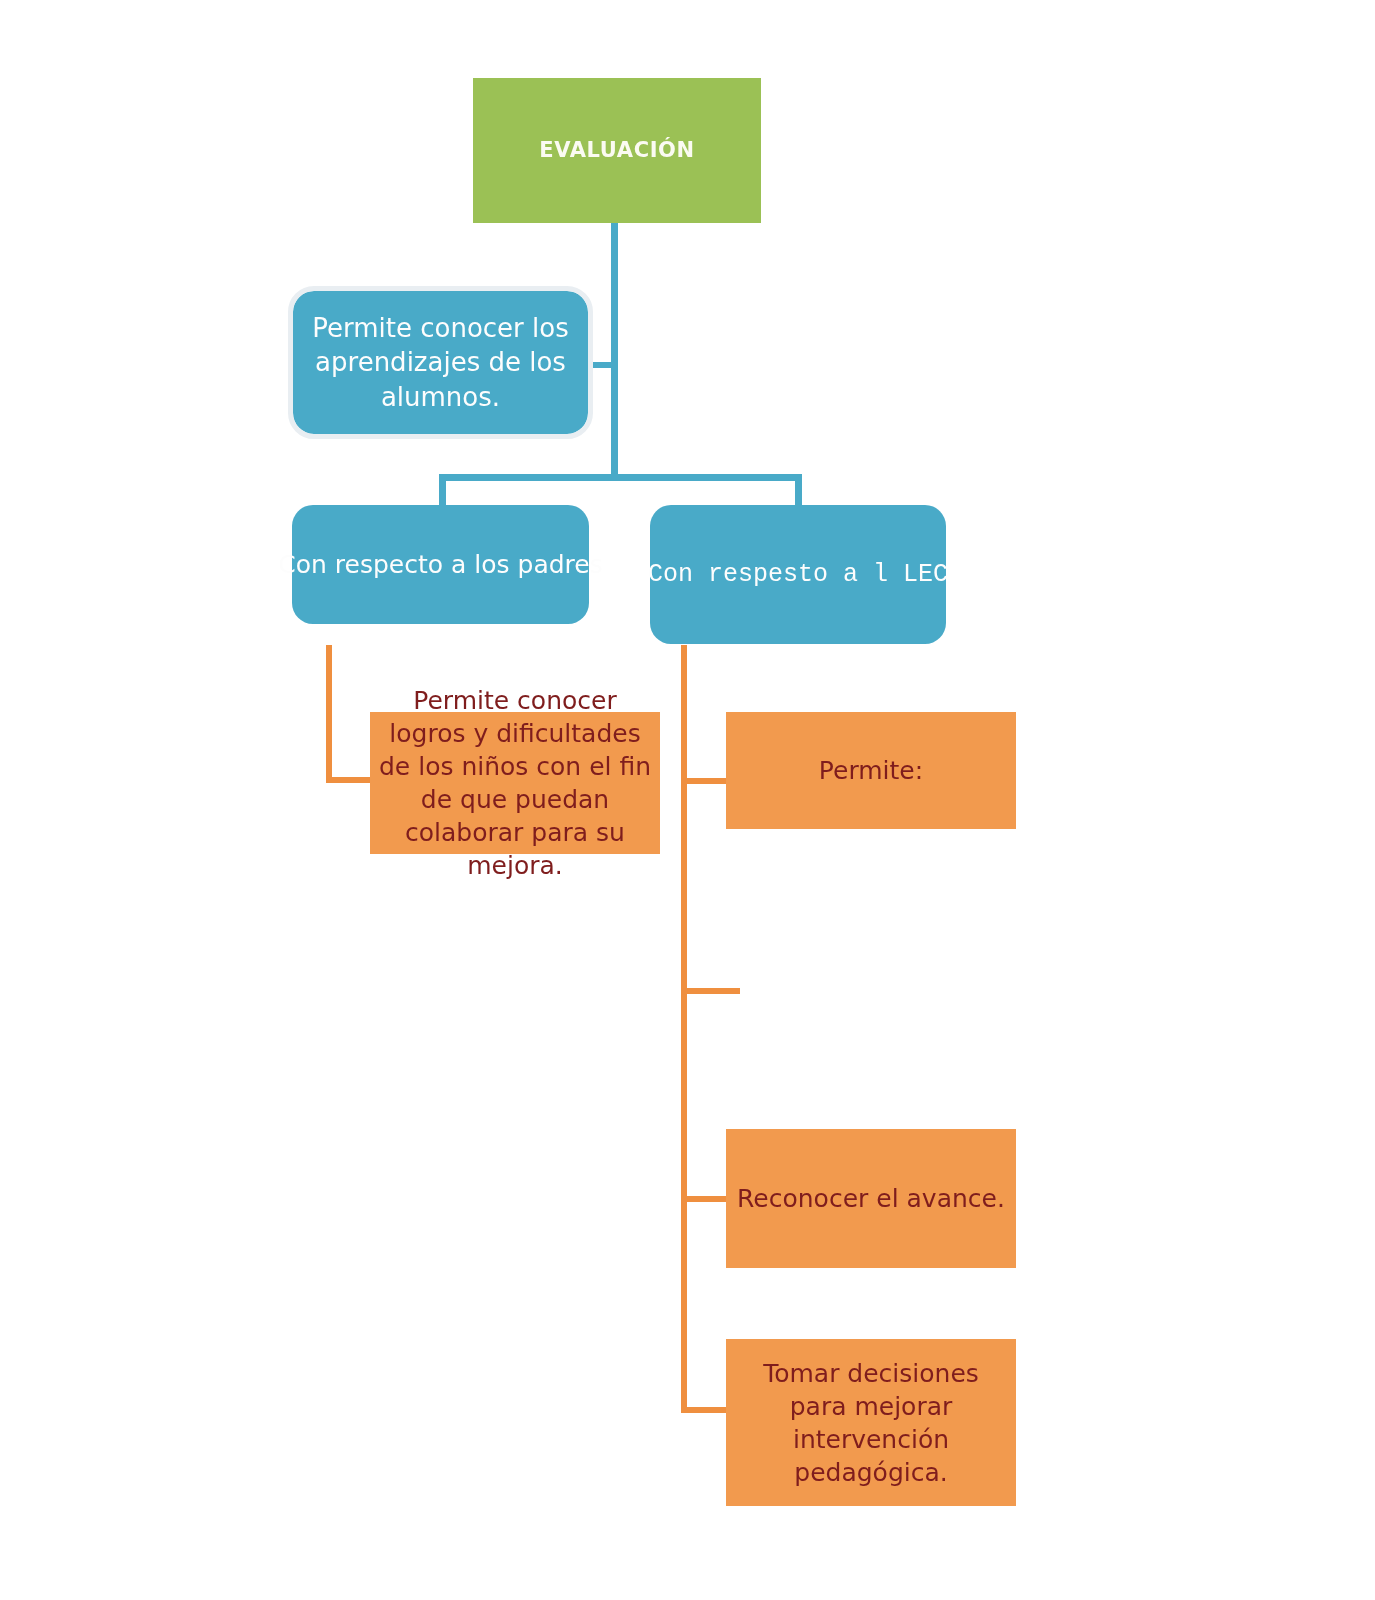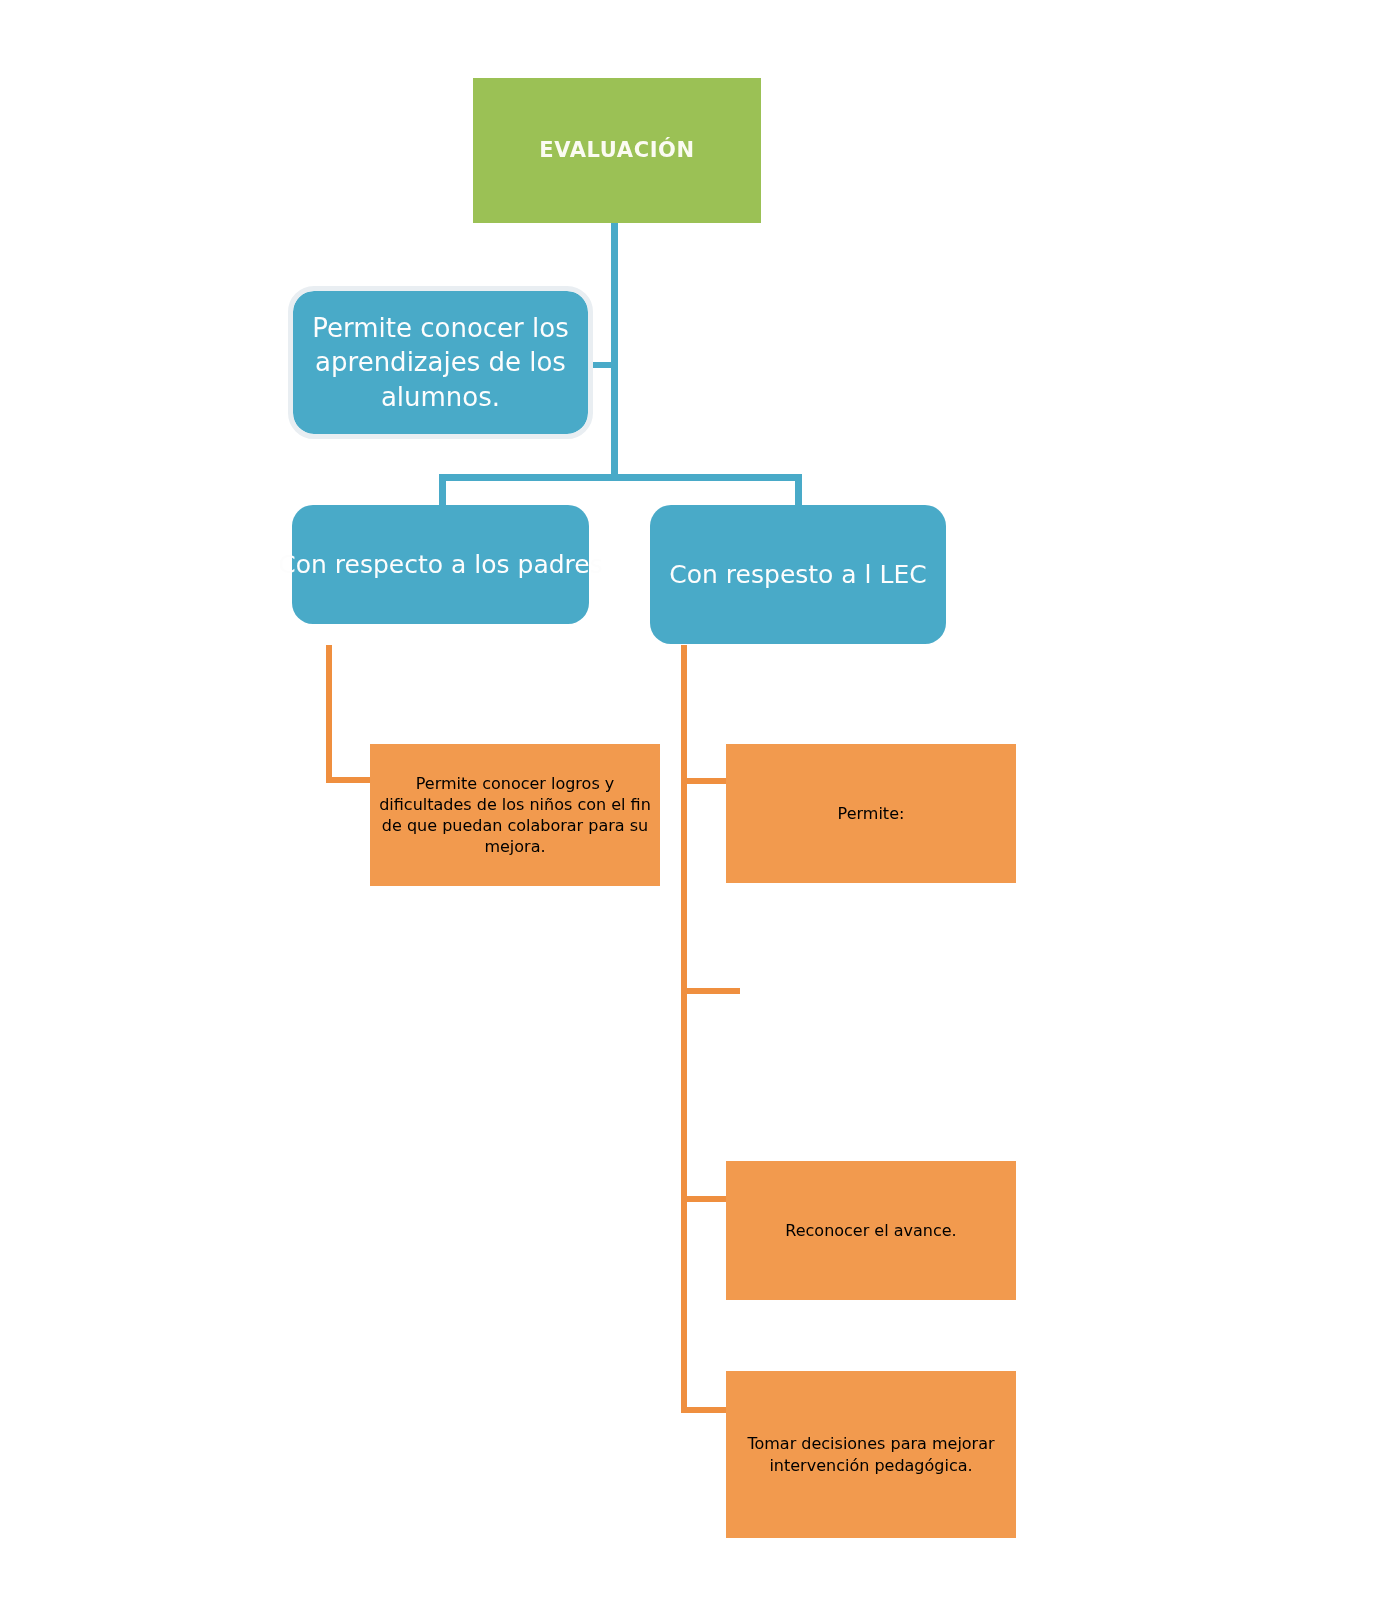--- a/index.html
+++ b/index.html
@@ -45,23 +45,22 @@
   }
   .node-blue.small-text {
     font-size: 25px;
   }
   .node-blue.selected {
     outline: 5px solid #e9eef2;
     outline-offset: 0px;
   }
   .node-orange {
     background: #f29a4e;
-    font-size: 16px;
-    color: #000000;
-    margin-top: 32px;
+    font-size: 25px;
+    color: #7f1d1d;
   }
   .connector {
     position: absolute;
     background: #49aac8;
   }
   .connector.orange {
     background: #ef8f3f;
   }
   .label-tight {
     white-space: nowrap;
@@ -97,29 +96,29 @@
   </div>
 
   <div class="node node-blue selected" style="left:293px; top:291px; width:295px; height:143px;">
     <span>Permite conocer los aprendizajes de los alumnos.</span>
   </div>
 
   <div class="node node-blue small-text" style="left:292px; top:505px; width:297px; height:119px;">
     <span class="label-tight">Con respecto a los padres</span>
   </div>
 
-  <div class="node node-blue small-text" style="left:650px; top:505px; width:296px; height:139px;">
+  <div class="node node-blue small-text" style="left:650px; top:505px; width:296px; height:139px;font-family:Liberation Mono, monospace;">
     <span class="label-tight">Con respesto a l  LEC</span>
   </div>
 
   <div class="node node-orange" style="left:370px; top:712px; width:290px; height:142px;">
     <span>Permite conocer logros y dificultades de los niños con el fin de que puedan colaborar para su mejora.</span>
   </div>
 
-  <div class="node node-orange" style="left:726px; top:712px; width:290px; height:139px;">
+  <div class="node node-orange" style="left:726px; top:712px; width:290px; height:117px;">
     <span>Permite:</span>
   </div>
 
 
   <div class="node node-orange" style="left:726px; top:1129px; width:290px; height:139px;">
     <span>Reconocer el avance.</span>
   </div>
 
   <div class="node node-orange" style="left:726px; top:1339px; width:290px; height:167px;">
     <span>Tomar decisiones para mejorar intervención pedagógica.</span>

